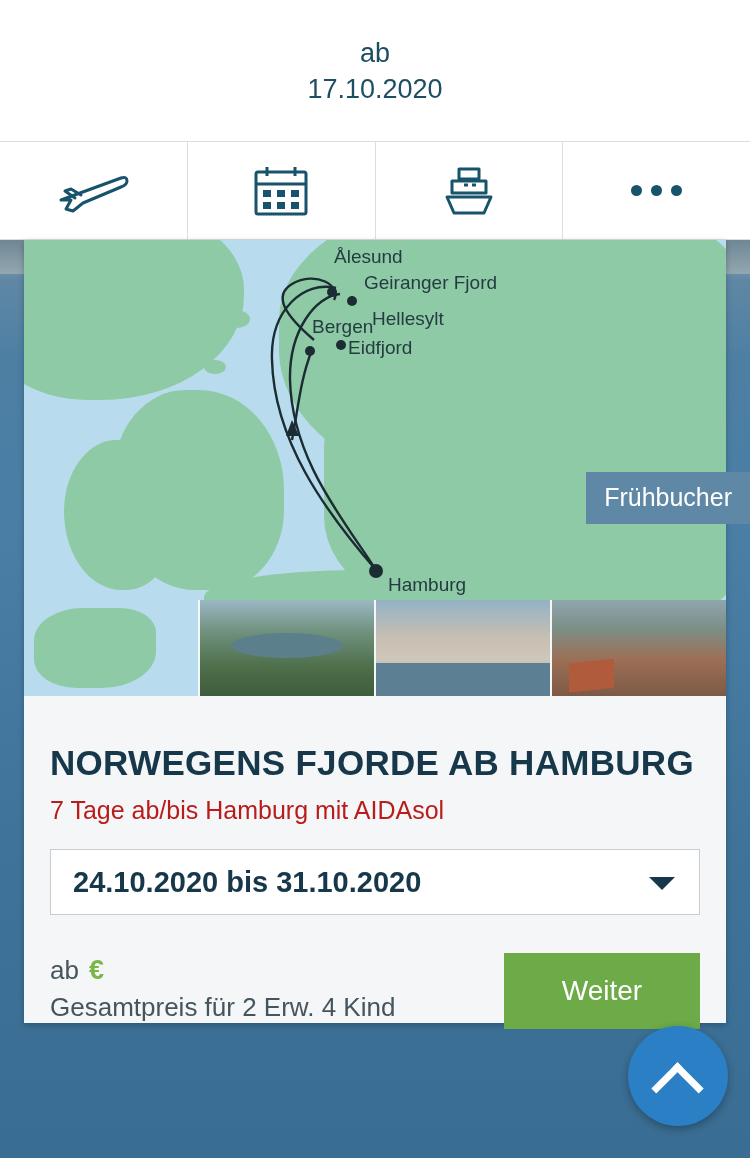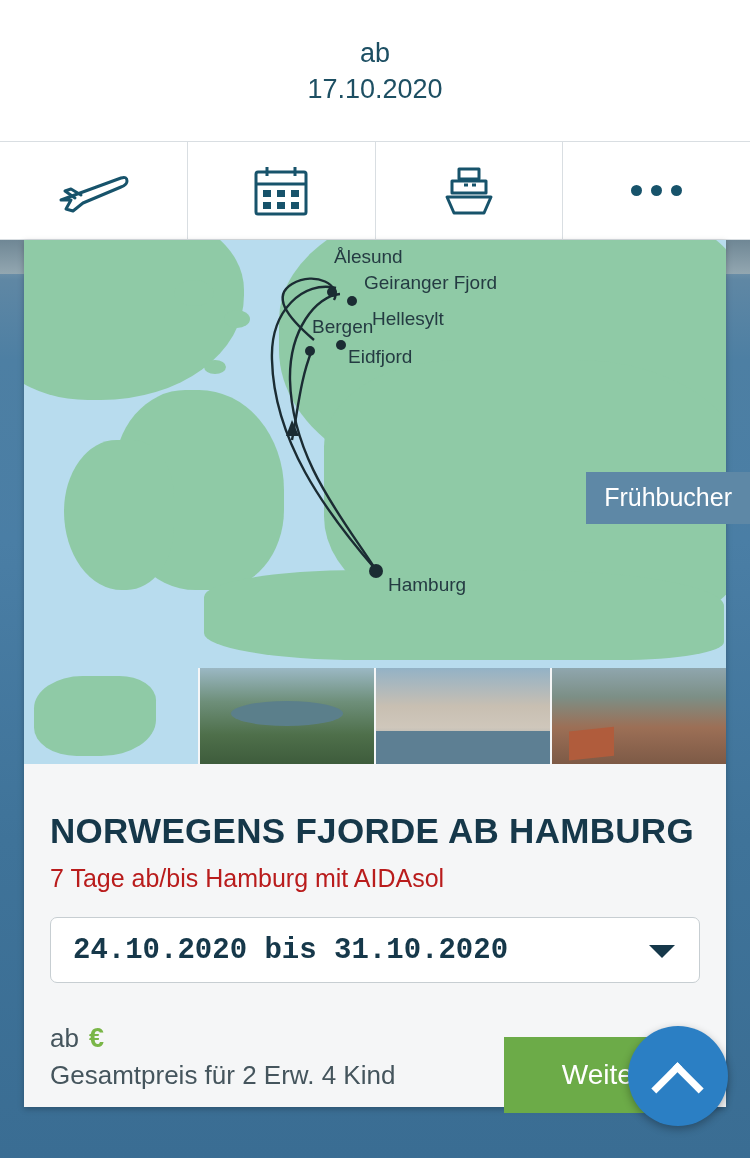--- a/index.html
+++ b/index.html
@@ -83,21 +83,21 @@
     top: 240px;
     left: 24px;
     width: 702px;
     background: #f5f6f7;
     box-shadow: 0 2px 6px rgba(0,0,0,.25);
   }
 
   
   .map {
     position: relative;
-    width: 702px; height: 428px;
+    width: 702px; height: 360px;
     background: #f9a8d4;
     overflow: hidden;
   }
   .map .sea { position: absolute; inset: 0; background: #b8dcee; }
   .map .land { position: absolute; background: #8fcaa6; }
   .map svg { position: absolute; inset: 0; }
   .map-label {
     position: absolute;
     color: #243b42;
     font-size: 19px;
@@ -140,44 +140,43 @@
     position: absolute;
     right: 0;
     top: 472px;
     background: #5e88a6;
     color: #ffffff;
     font-size: 25px;
     padding: 11px 18px 12px 18px;
   }
 
   
-  .content { padding: 46px 26px 16px 26px; position: relative; }
+  .content { padding: 46px 26px 0 26px; position: relative; }
   .title {
     color: #16384a;
     font-size: 35px;
     font-weight: bold;
     letter-spacing: .3px;
     line-height: 42px;
   }
   .subtitle {
     margin-top: 12px;
     color: #b91c1c;
     font-size: 25px;
   }
   .select-wrap {
     margin-top: 24px;
     position: relative;
     height: 66px;
     background: #ffffff;
     border: 1px solid #c7ced2;
-    border-radius: 7px;
+    border-radius: 0;
     display: flex;
     align-items: center;
     padding: 0 22px;
-    font-family: Liberation Mono, monospace;
   }
   .select-value {
     color: #16384a;
     font-size: 29px;
     font-weight: bold;
   }
   .caret {
     position: absolute;
     right: 24px; top: 50%;
     margin-top: -5px;
@@ -316,21 +315,21 @@
       <div class="map-dot" style="left:303px;top:47px;"></div>
       <div class="map-dot" style="left:323px;top:56px;"></div>
       <div class="map-dot" style="left:281px;top:106px;"></div>
       <div class="map-dot" style="left:312px;top:100px;"></div>
       <div class="map-dot big" style="left:345px;top:324px;"></div>
 
       <div class="map-label" style="left:310px;top:6px;">Ålesund</div>
       <div class="map-label" style="left:340px;top:32px;">Geiranger Fjord</div>
       <div class="map-label" style="left:288px;top:76px;">Bergen</div>
       <div class="map-label" style="left:348px;top:68px;">Hellesylt</div>
-      <div class="map-label" style="left:324px;top:106px;text-align:right;">Eidfjord</div>
+      <div class="map-label" style="left:324px;top:97px;text-align:right;">Eidfjord</div>
       <div class="map-label" style="left:336px;top:334px;margin-left:28px;">Hamburg</div>
     </div>
 
     <div class="thumbs">
       <div class="thumb t1"></div>
       <div class="thumb t2"></div>
       <div class="thumb t3"></div>
       <div class="thumb t4"></div>
     </div>
 

